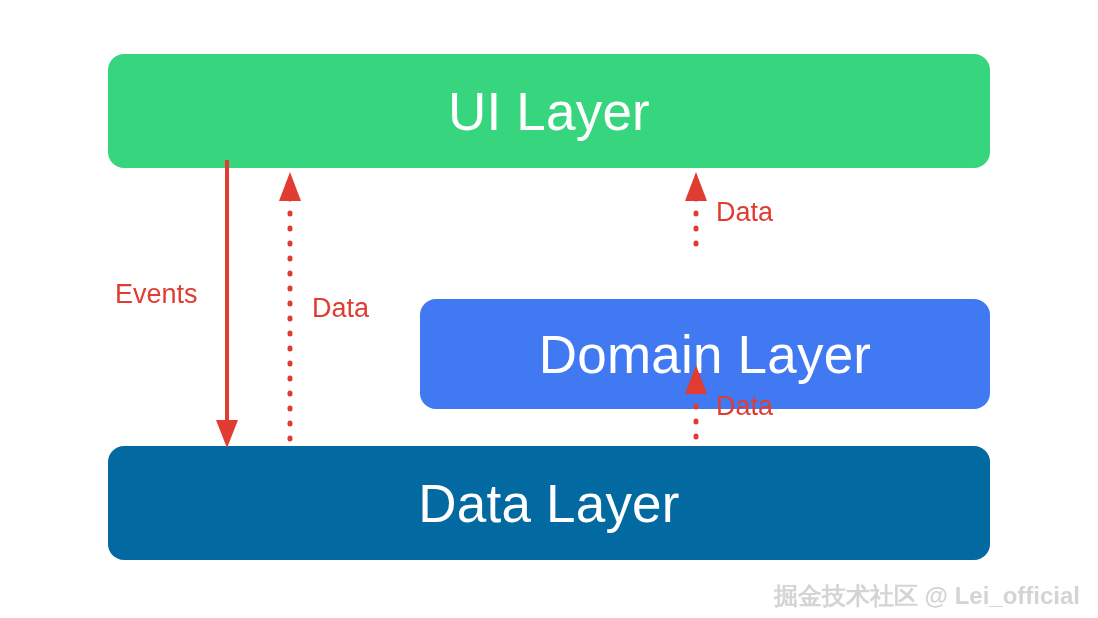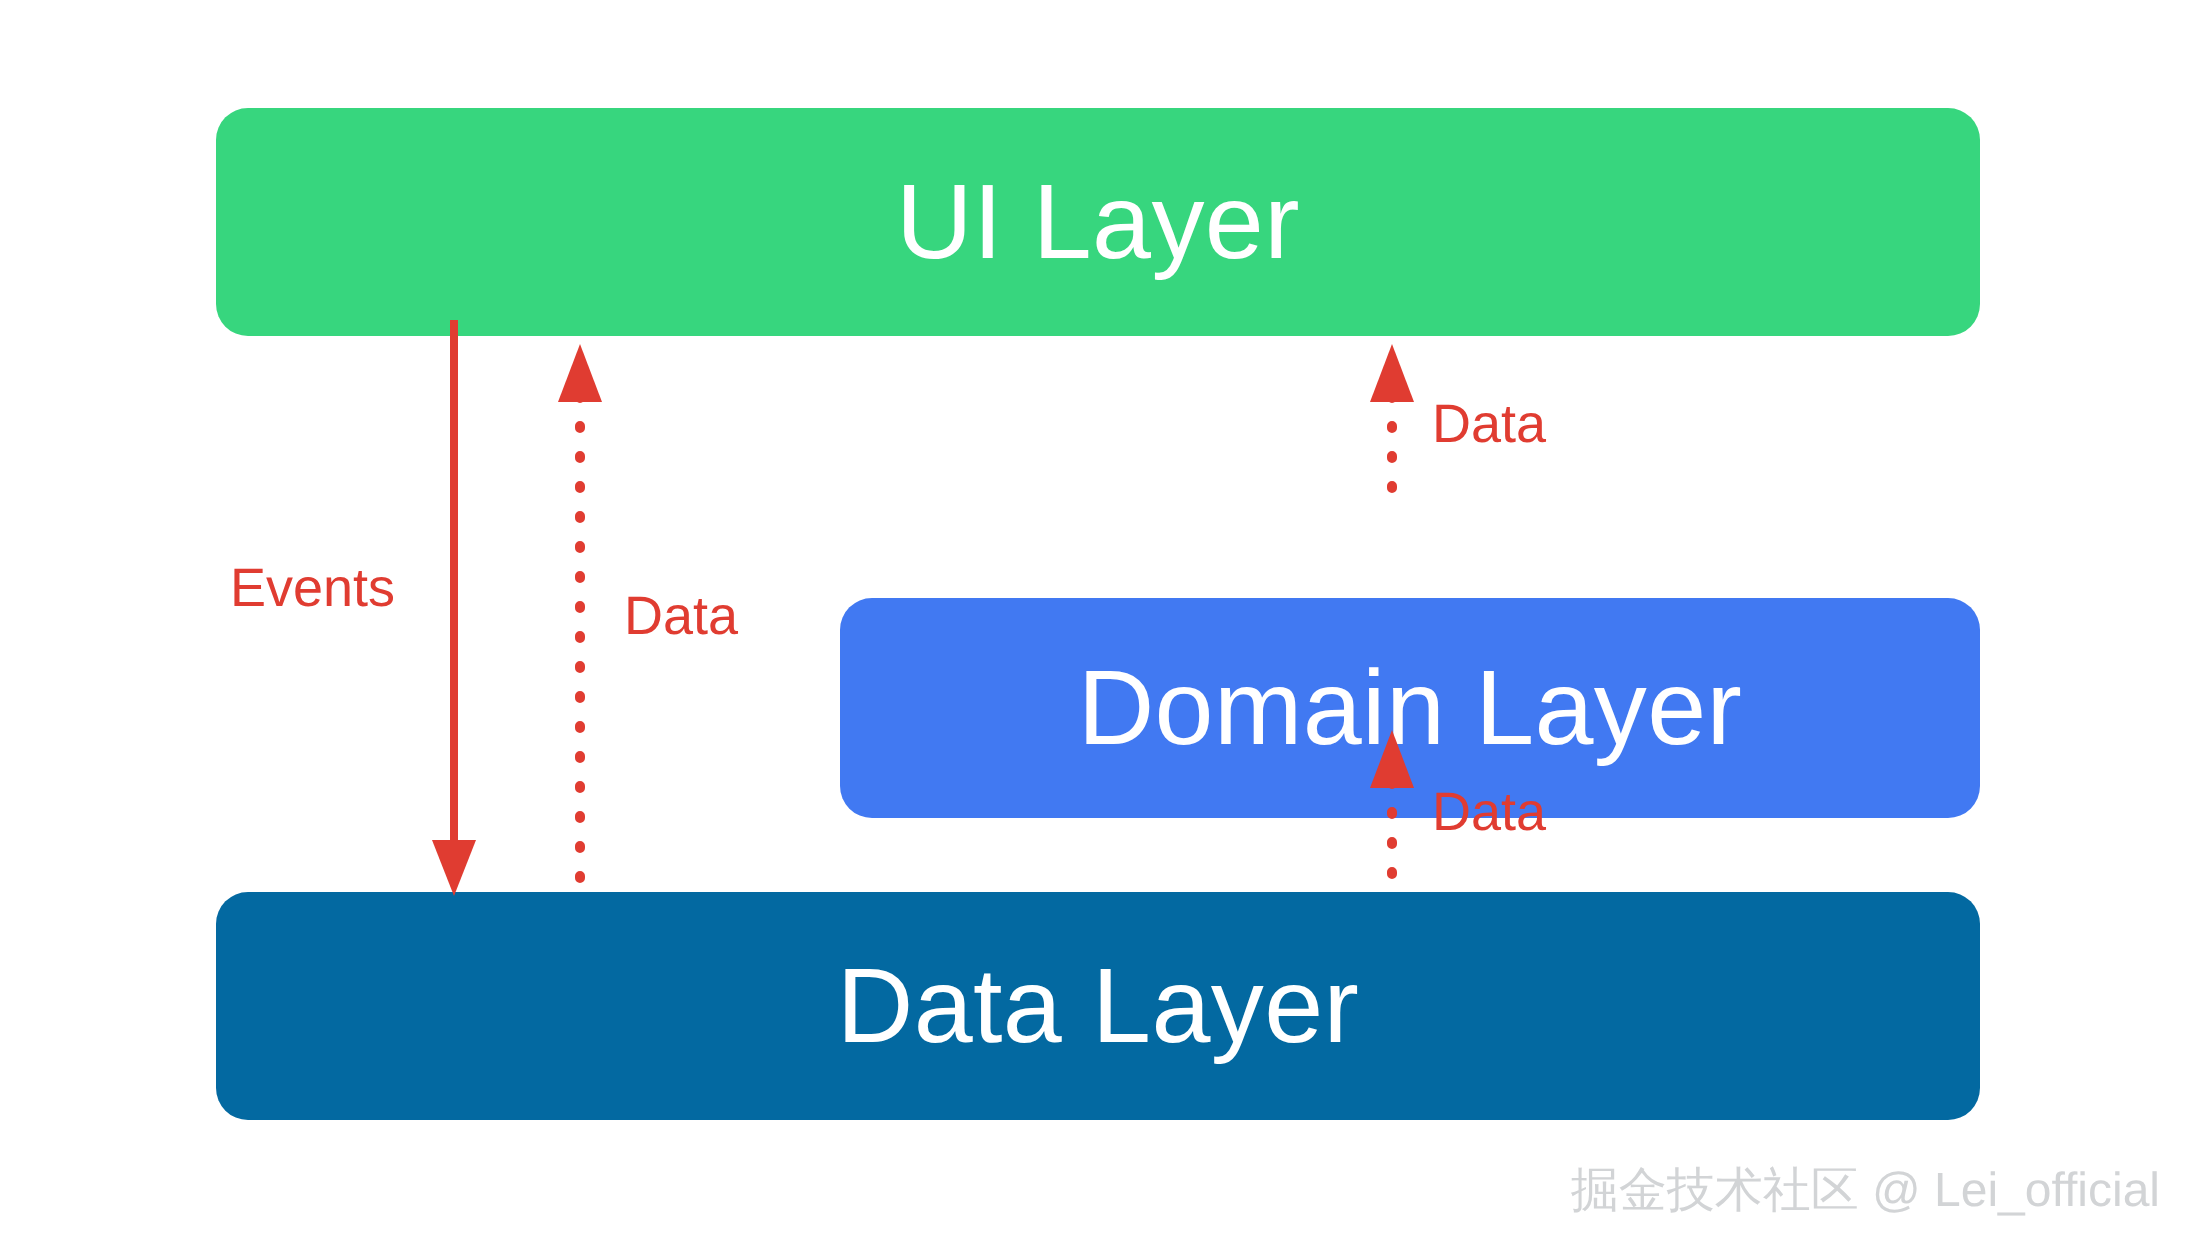--- a/index.html
+++ b/index.html
@@ -80,21 +80,21 @@
     line-height: 1;
   }
 
   
   #watermark {
     position: absolute;
     right: 18px;
     bottom: 10px;
     color: #d2d4d6;
     font-size: 24px;
-    font-weight: 400;
+    font-weight: 700;
     white-space: nowrap;
     line-height: 1;
   }
 </style>
 </head>
 <body>
 
 <div id="canvas">
 
   <div class="layer-box" id="ui-layer">

